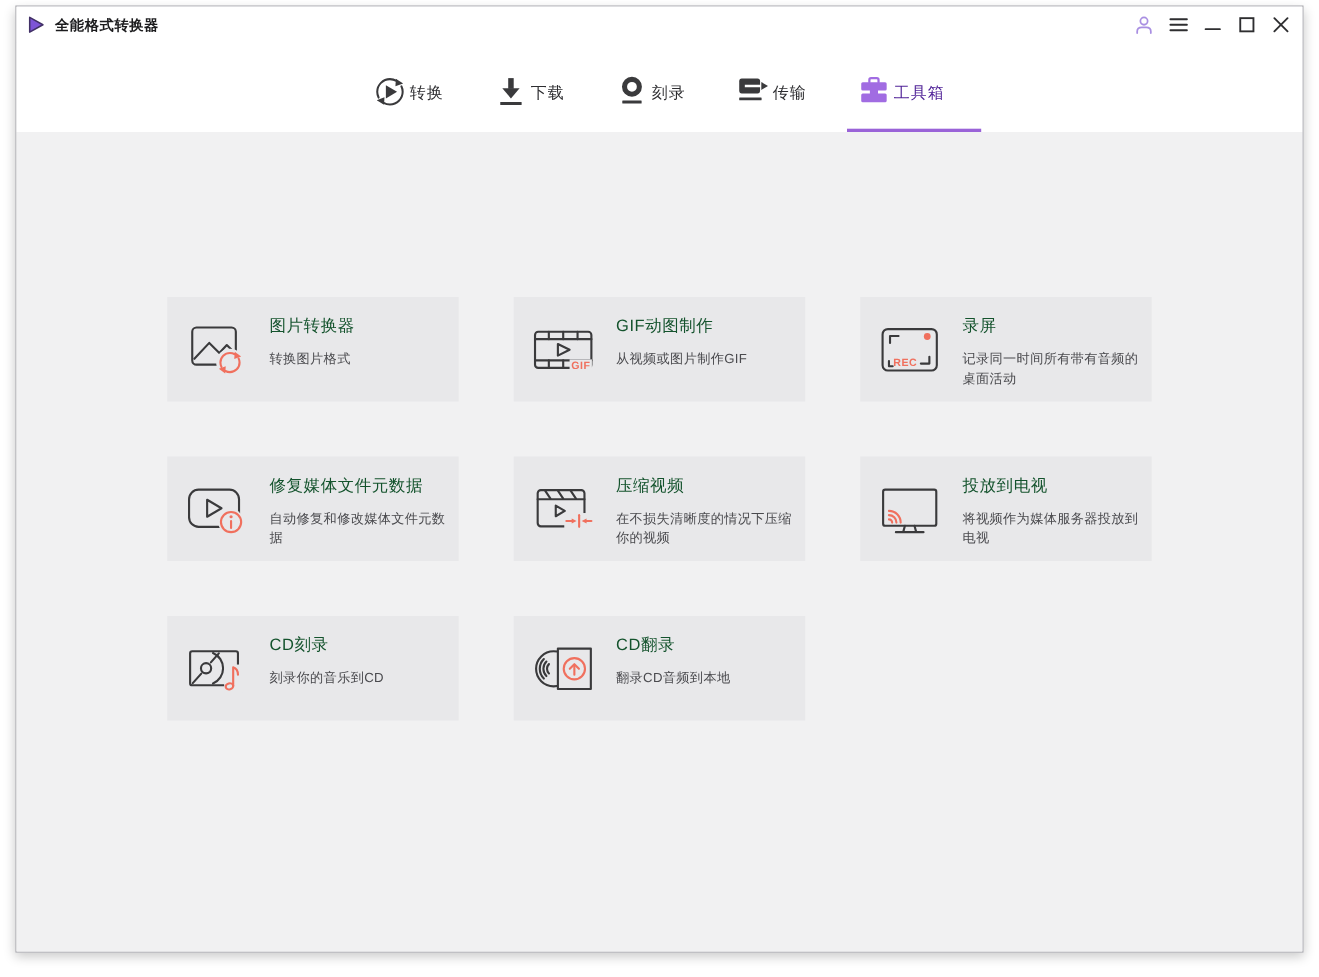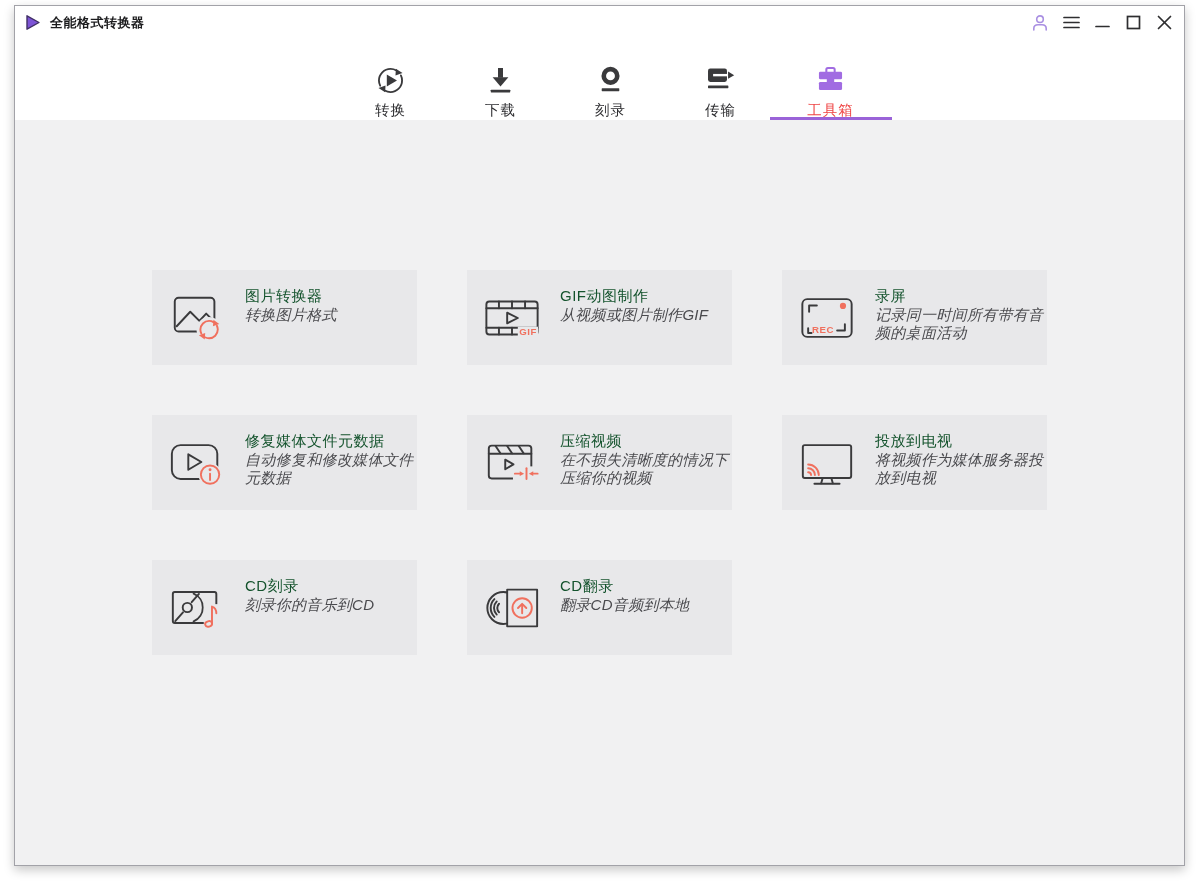--- a/index.html
+++ b/index.html
@@ -10,36 +10,36 @@
   
   .titlebar{position:absolute;left:0;top:0;right:0;height:33px;display:flex;align-items:center;
             padding-left:9px;background:#fff;}
   .app-logo{display:flex;align-items:center;}
   .app-title{margin-left:9px;font-size:13px;font-weight:bold;color:#1c1c1e;letter-spacing:.5px;}
   .controls{position:absolute;right:9px;top:0;height:33px;display:flex;align-items:center;gap:9px;}
   .ctl{display:flex;align-items:center;justify-content:center;width:22px;height:22px;cursor:default;}
   
   .navbar{position:absolute;left:0;top:33px;right:0;height:81px;background:#fff;}
   .tabs{position:absolute;left:50%;top:0;height:81px;display:flex;transform:translateX(-50%);margin-left:11px;}
-  .tab{position:relative;width:110px;height:81px;display:flex;flex-direction:column;align-items:center;
-       justify-content:flex-end;padding-top:7px;box-sizing:border-box;cursor:pointer;}
+  .tab{position:relative;width:110px;height:81px;display:flex;align-items:center;
+       justify-content:flex-start;padding-top:7px;box-sizing:border-box;cursor:pointer;}
   .tab .nav-ic{height:38px;display:flex;align-items:center;justify-content:center;}
   .tab .tab-label{margin-top:2px;font-size:14.5px;color:#2d2d30;letter-spacing:1px;}
-  .tab.active .tab-label{color:#ef4444;font-family:Liberation Mono, monospace;}
+  .tab.active .tab-label{color:#4c1d95;font-family:Liberation Mono, monospace;}
   .tab.active::after{content:"";position:absolute;left:50%;transform:translateX(-50%);bottom:0;
        width:122px;height:3px;background:#9a63d8;}
   
   .content{position:absolute;left:0;top:114px;right:0;bottom:0;background:#f1f1f2;}
   .cards{position:absolute;left:137px;top:150px;display:grid;
          grid-template-columns:repeat(3,265px);grid-auto-rows:95px;column-gap:50px;row-gap:50px;}
   .card{background:#e8e8ea;display:flex;align-items:center;box-sizing:border-box;padding-left:16px;cursor:pointer;}
   .card-icon{width:58px;height:58px;flex:0 0 58px;display:flex;align-items:center;justify-content:flex-start;}
   .card-text{margin-left:19px;align-self:flex-start;padding-top:17px;}
   .card-title{font-size:15px;color:#14532d;letter-spacing:.5px;}
-  .card-desc{font-size:15px;line-height:18px;color:#4a4a4e;width:172px;letter-spacing:.3px;font-style:italic;}
+  .card-desc{margin-top:11px;font-size:12px;line-height:18px;color:#4a4a4e;width:172px;letter-spacing:.3px;}
   
   .s{stroke:#3a3a3c;fill:none;stroke-width:2;stroke-linecap:round;stroke-linejoin:round;}
   .sf{fill:#3a3a3c;}
   .c{stroke:#f0705e;fill:none;stroke-width:2;stroke-linecap:round;stroke-linejoin:round;}
   .cf{fill:#f0705e;}
   .m{fill:#e8e8ea;}
   .crt{fill:#f0705e;font-family:"Liberation Sans",sans-serif;font-weight:bold;}
   .p{stroke:#a98fe2;fill:none;stroke-width:1.6;stroke-linecap:round;stroke-linejoin:round;}
   .w{stroke:#2e2e30;stroke-width:1.7;stroke-linecap:round;fill:none;}
   .pu{fill:#a16ce2;}

